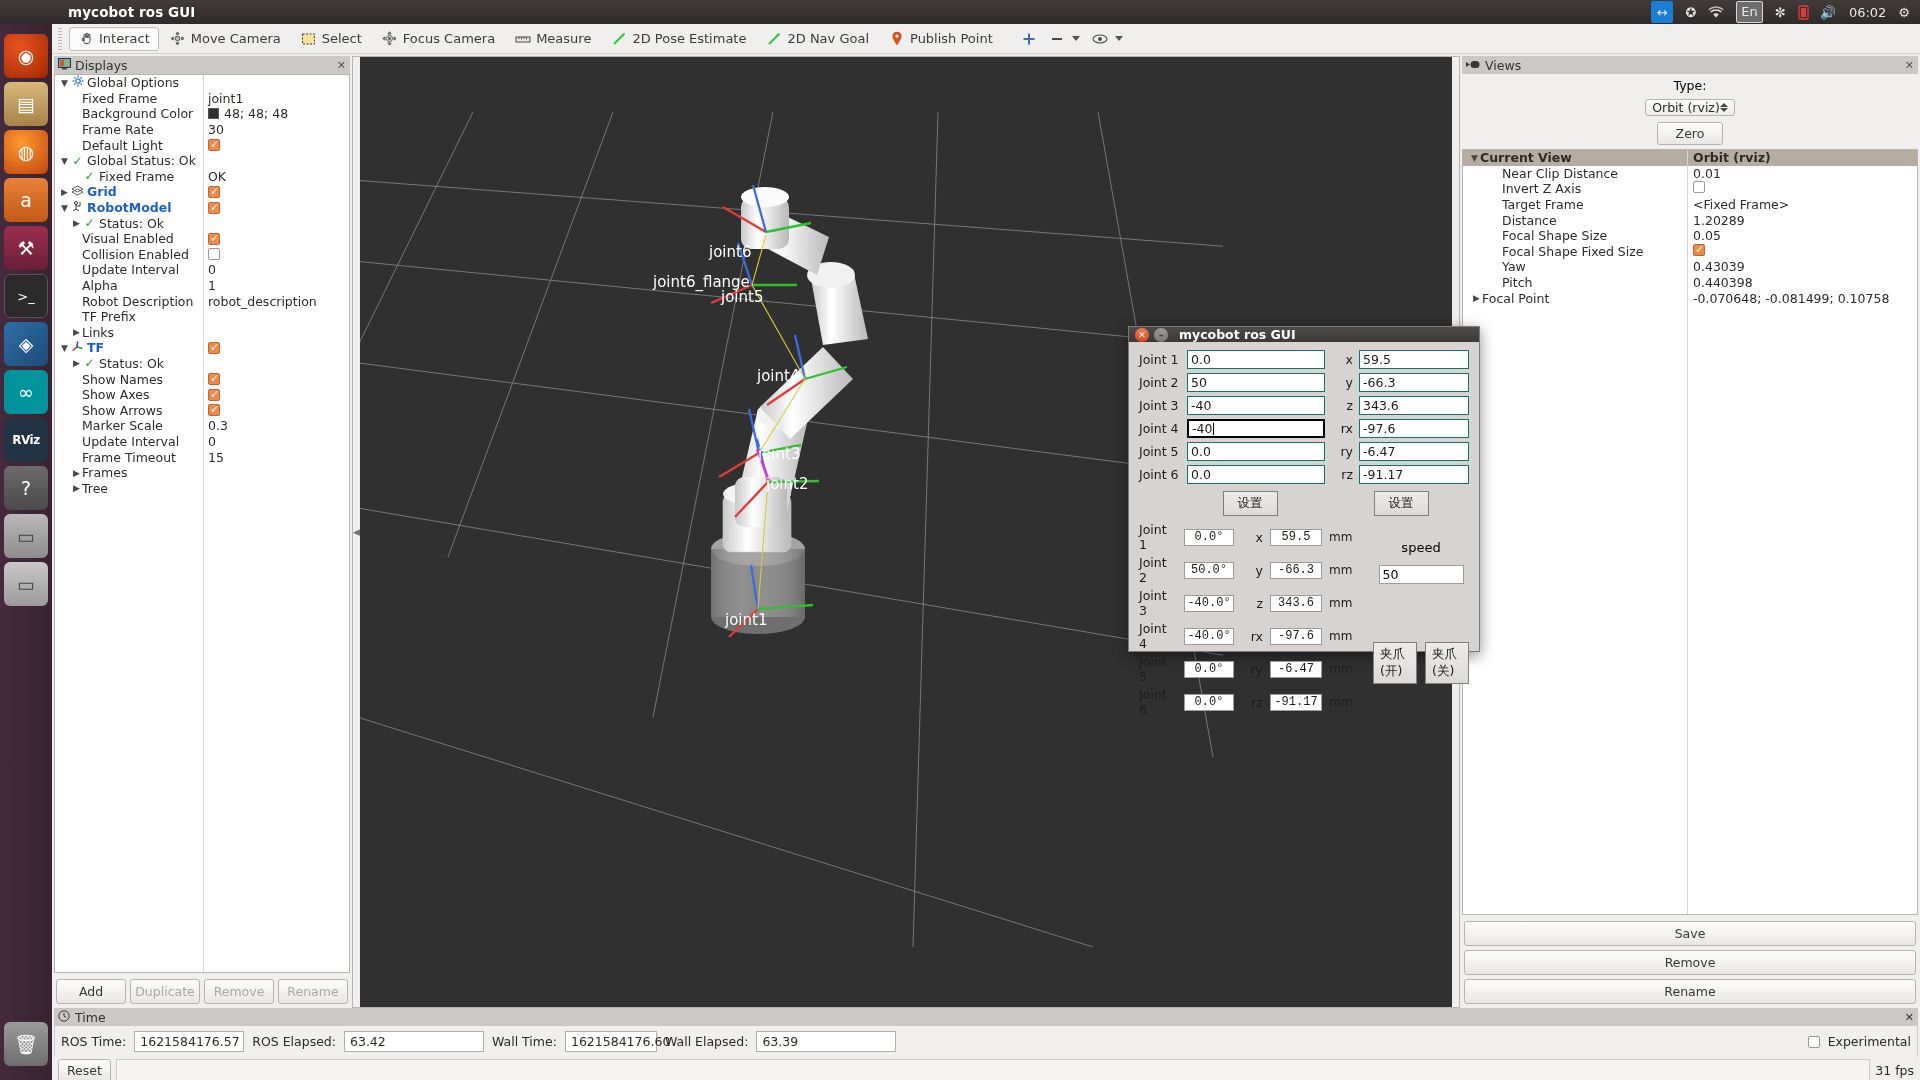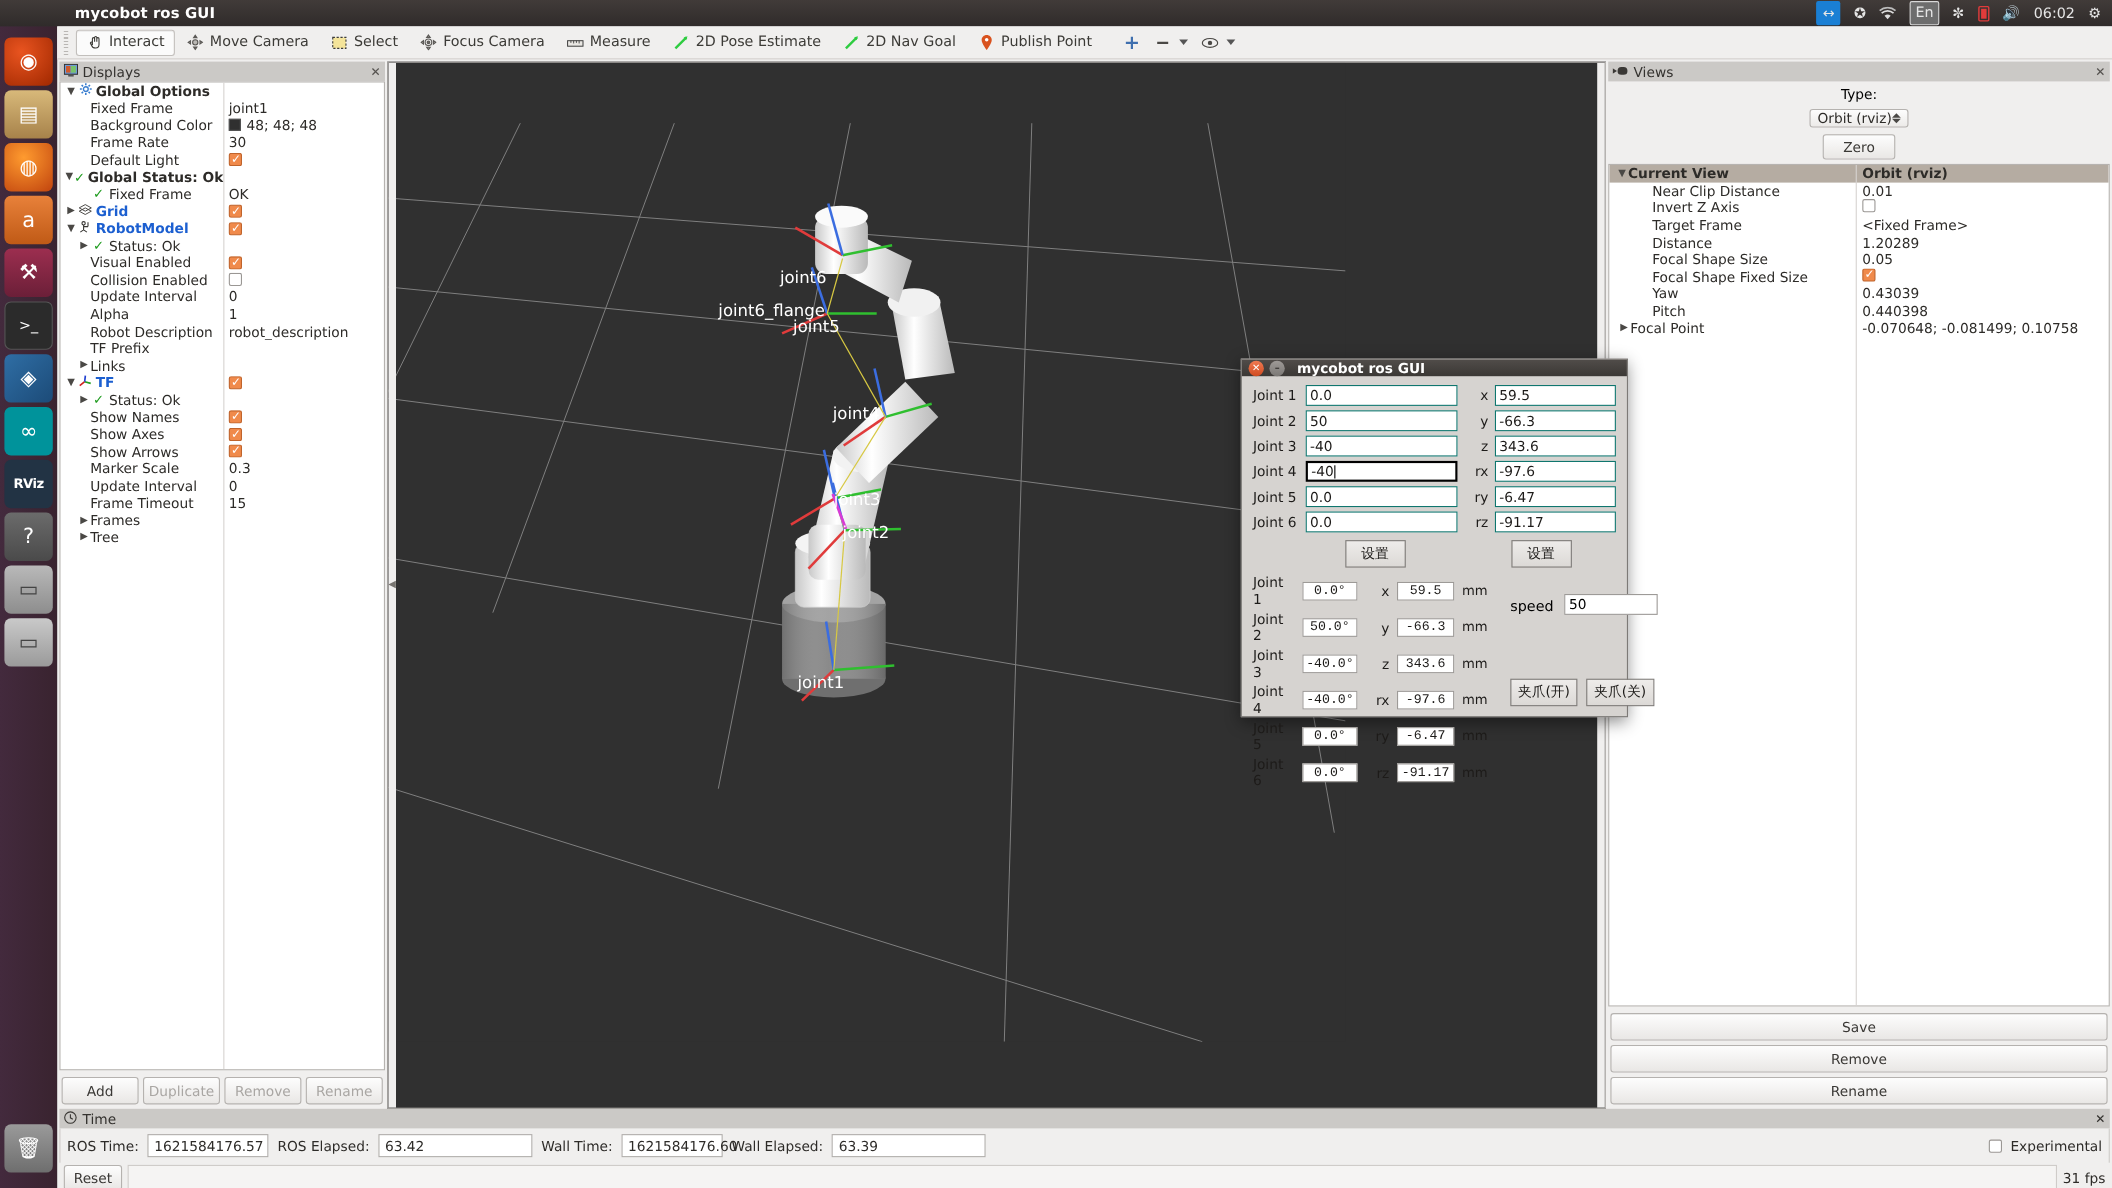--- a/index.html
+++ b/index.html
@@ -102,21 +102,21 @@
   .trow { display: flex; height: 15.6px; align-items: center; font-size: 12.5px; color: #2d2b28; }
   .trow .tw-name { width: 148px; display: flex; align-items: center; overflow: hidden; white-space: nowrap;}
   .trow .tw-val { flex: 1; padding-left: 5px; display: flex; align-items: center;
     white-space: nowrap; overflow: hidden; color:#2d2b28;}
   .tcol-div { position: absolute; left: 148px; top: 0; bottom: 0; width: 1px; background: #d6d3d0; }
   .ind0 { padding-left: 4px; } .ind1 { padding-left: 16px; }
   .arrow { width: 11px; display:inline-block; font-size: 9px; color: #4a4845; text-align: center; }
   .arrow.none { visibility: hidden; }
   .tico { width: 15px; text-align: center; font-size: 11px; margin-right: 2px; display:inline-block;}
   .tname-blue { color: #1c5fd0; font-weight: bold; }
-  .tname-bold { font-weight: bold; }
+  .tname-bold { font-weight: normal; }
   .chk {
     width: 12px; height: 12px; border: 1px solid #9a9794; border-radius: 2px; background: #fff;
     display: inline-block; position: relative;
   }
   .chk.on { background: #f08a4b; border-color: #c0642c; }
   .chk.on::after {
     content: "✓"; position: absolute; left: 1px; top: -2px; font-size: 11px; color: #fff; font-weight: bold;
   }
   .swatch { width: 11px; height: 11px; background: #303030; border: 1px solid #555; display:inline-block; margin-right:5px;}
 
@@ -202,21 +202,21 @@
   .dlg-setrow { display:flex; margin: 7px 0 6px 0; }
   .sbtn {
     background: linear-gradient(180deg,#eeecea,#dcd9d6); border: 1px solid #807d7a;
     font-size: 12.5px; color:#1d1b19; padding: 3px 14px; cursor: default;
   }
   .dlg-readout { display:grid; grid-template-columns: 38px 50px 22px 52px 30px; gap: 3px 7px; align-items:center;}
   .rout { background:#fff; border:1px solid #9d9a97; height: 17px; display:flex; align-items:center;
           justify-content:center; font-size: 12px; color:#1d1b19;font-family:Liberation Mono, monospace;}
   .dlg-lower { display:flex; gap: 14px; }
   .dlg-right { flex:1; padding-top: 4px; }
-  .speedrow { display:flex; align-items:flex-end; gap: 10px; margin-top: 14px;}
+  .speedrow { display:flex; align-items:center; gap: 10px; margin-top: 14px; flex-direction: column;}
   .speed-input { background:#fff; border:1px solid #9d9a97; height:19px; width:85px;
                  display:flex; align-items:center; padding:0 3px; font-size:12.5px;}
   .grip-row { display:flex; gap: 8px; margin-top: 58px; }
   .gbtn { background: linear-gradient(180deg,#eeecea,#dcd9d6); border:1px solid #807d7a;
           font-size: 12.5px; color:#1d1b19; padding: 3px 6px; cursor: default;}
   .mm { font-size:12px; color:#1d1b19;}
 
   
   .vlabel { fill: #ffffff; font-size: 15px; font-family: "DejaVu Sans", sans-serif; }
 </style>

